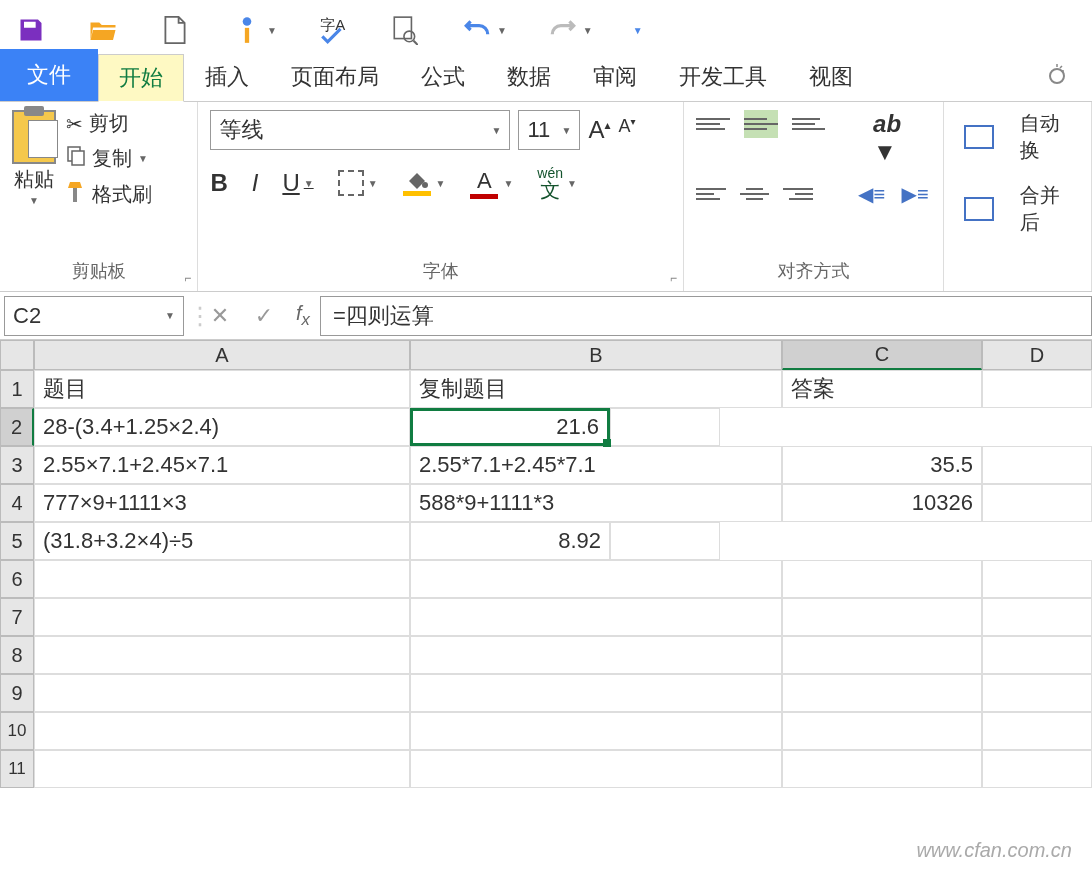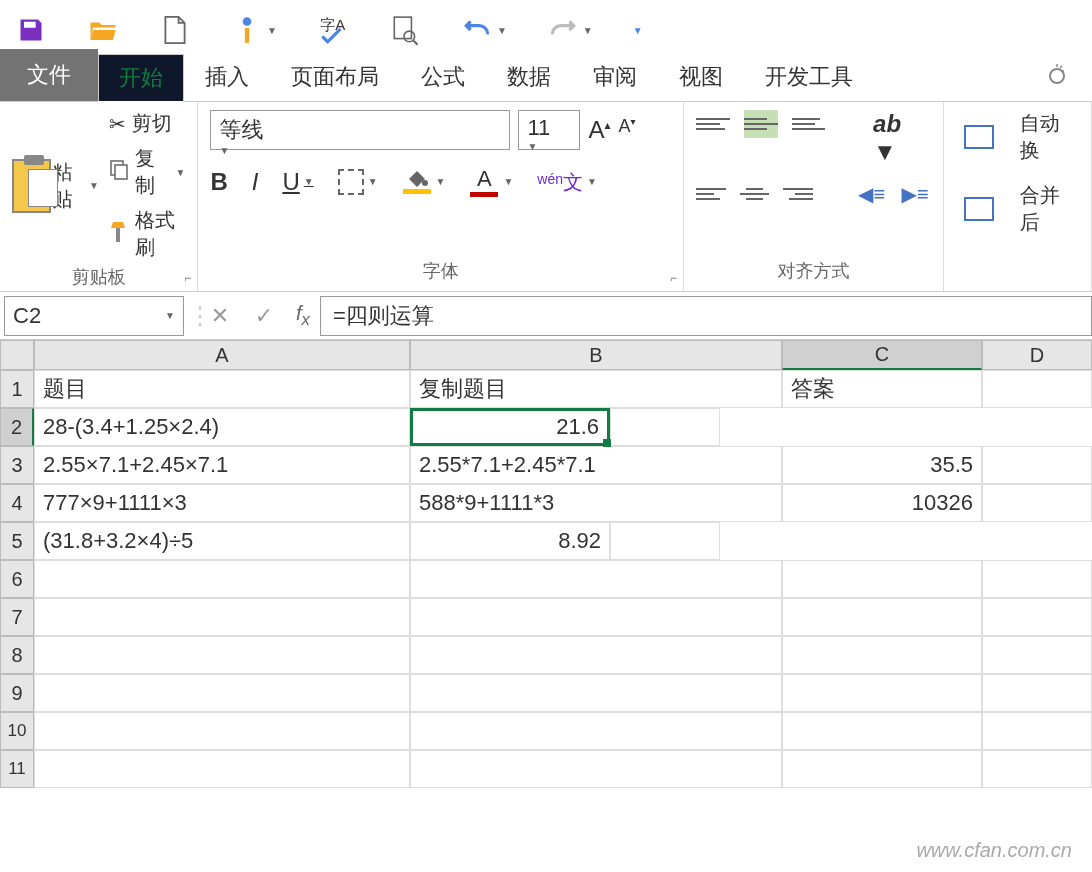--- a/index.html
+++ b/index.html
@@ -7,56 +7,56 @@
 
 
 .qat { height: 60px; display: flex; align-items: center; gap: 40px; padding-left: 15px; background: #fff; }
 .qat-item { display: flex; align-items: center; gap: 4px; }
 .qat-icon { width: 32px; height: 32px; display: flex; align-items: center; justify-content: center; }
 .dropdown-arrow { font-size: 10px; color: #666; }
 
 
 .tabs { height: 42px; display: flex; align-items: flex-end; background: #fff; border-bottom: 1px solid #ccc; }
 .tab { padding: 8px 20px; font-size: 22px; color: #333; cursor: pointer; border: 1px solid transparent; }
-.tab-file { background: #737373; color: #fff; padding: 10px 26px; font-size: 22px; }
-.tab-active { background: #0f172a; border: 1px solid #ccc; border-bottom: 1px solid #fff; color: #107c41; margin-bottom: -1px; }
+.tab-file { background: #3b82f6; color: #fff; padding: 10px 26px; font-size: 22px; }
+.tab-active { background: #fef9c3; border: 1px solid #ccc; border-bottom: 1px solid #fff; color: #107c41; margin-bottom: -1px; }
 
 
 .ribbon { height: 190px; display: flex; background: #fff; border-bottom: 1px solid #ccc; }
 .ribbon-group { border-right: 1px solid #ddd; padding: 8px 12px 4px; display: flex; flex-direction: column; position: relative; }
 .group-label { text-align: center; font-size: 18px; color: #666; margin-top: auto; padding: 4px 0; }
 .group-dialog { position: absolute; bottom: 6px; right: 6px; font-size: 12px; color: #888; }
 
 
 .clipboard { width: 200px; }
 .clipboard-content { display: flex; gap: 10px; }
-.paste-btn { display: flex; align-items: center; gap: 2px; font-size: 20px; }
+.paste-btn { display: flex; flex-direction: column; align-items: center; gap: 2px; font-size: 20px; }
 .paste-icon-large { width: 44px; height: 54px; background: #f5c84c; border: 2px solid #888; position: relative; }
 .paste-icon-large::before { content: ""; position: absolute; top: -6px; left: 10px; width: 20px; height: 10px; background: #888; border-radius: 2px; }
 .paste-icon-large::after { content: ""; position: absolute; top: 8px; left: 14px; width: 28px; height: 36px; background: #fff; border: 1px solid #888; }
 .clipboard-side { display: flex; flex-direction: column; gap: 8px; font-size: 20px; }
 .side-btn { display: flex; align-items: center; gap: 6px; }
 
 
 .font-group { width: 490px; }
 .font-row1 { display: flex; gap: 8px; align-items: center; margin-bottom: 16px; }
-.font-select { height: 40px; border: 1px solid #999; padding: 4px 8px; display: flex; justify-content: space-between; flex-direction: column; }
+.font-select { height: 40px; border: 1px solid #999; padding: 4px 8px; display: flex; align-items: center; justify-content: space-between; }
 .font-name { width: 300px; font-size: 22px; }
 .font-size-sel { width: 62px; font-size: 22px; }
 .font-aa { display: flex; gap: 8px; font-size: 24px; }
 .font-row2 { display: flex; gap: 24px; align-items: center; font-size: 24px; }
 .font-btn { display: flex; align-items: center; gap: 4px; }
 .bold { font-weight: bold; }
 .italic { font-style: italic; }
 .underline { text-decoration: underline; }
 .border-icon { width: 26px; height: 26px; border: 2px dashed #666; }
 .fill-icon { width: 30px; display: flex; flex-direction: column; align-items: center; }
 .fill-bar { width: 28px; height: 5px; background: #ffc000; }
 .fontcolor-bar { width: 28px; height: 5px; background: #c00000; }
-.wen-icon { font-size: 14px; display: flex; line-height: 1; color: #6d28d9; }
+.wen-icon { font-size: 14px; display: flex; flex-direction: column; align-items: center; line-height: 1; color: #14532d; }
 
 
 .align-group { width: 260px; }
 .align-row { display: flex; gap: 14px; margin-bottom: 14px; }
 .align-btn { width: 34px; height: 28px; display: flex; flex-direction: column; justify-content: center; gap: 3px; }
 .align-btn span { height: 2px; background: #666; }
 .align-btn-active { background: #c5e0b4; }
 .orient-icon { font-style: italic; font-size: 24px; font-weight: bold; }
 .indent-btn { width: 34px; height: 28px; display: flex; align-items: center; font-size: 20px; color: #4472c4; }
 
@@ -167,22 +167,22 @@
 </div>
 
 <div class="tabs">
   <div class="tab tab-file">文件</div>
   <div class="tab tab-active">开始</div>
   <div class="tab">插入</div>
   <div class="tab">页面布局</div>
   <div class="tab">公式</div>
   <div class="tab">数据</div>
   <div class="tab">审阅</div>
+  <div class="tab">开发工具</div>
   <div class="tab">视图</div>
-  <div class="tab">开发工具</div>
   <div style="flex:1"></div>
   <div class="tab"><svg width="24" height="24" viewBox="0 0 24 24">
         <circle cx="10" cy="14" r="7" fill="none" stroke="#888" stroke-width="2"></circle>
         <path d="M10 2v3m5-1l-2 2m4 3h-3" stroke="#888" stroke-width="1.5"></path>
       </svg></div>
 </div>
 
 <div class="ribbon">
 
   <div class="ribbon-group clipboard">

